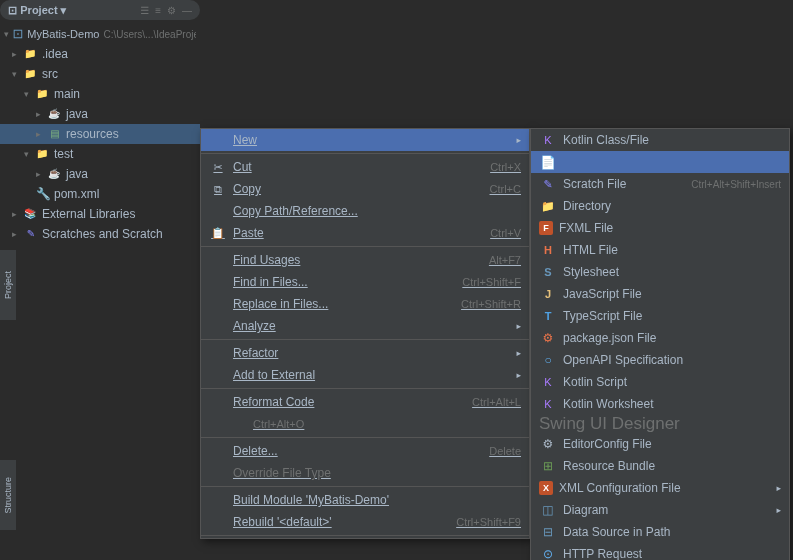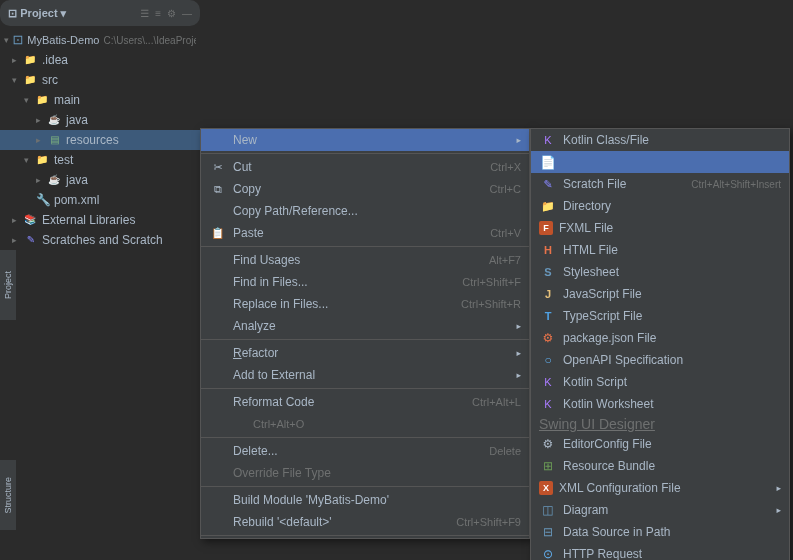--- a/index.html
+++ b/index.html
@@ -21,21 +21,21 @@
       width: 200px;
       height: 560px;
       background: #2b2b2b;
     }
 
     .panel-header {
       display: flex;
       align-items: center;
       background: #3c3f41;
       padding: 4px 8px;
-      height: 26px;
+      height: 20px;
       gap: 6px;
       border-radius: 10px;
     }
 
     .panel-icon {
       font-size: 10px;
       color: #6e7070;
       cursor: pointer;
     }
 
@@ -175,24 +175,23 @@
       cursor: pointer;
       position: relative;
     }
 
     .submenu-item.highlighted-blue {
       background: #4b6eaf;
     }
 
     .submenu-item.section-header {
       color: #6e7070;
-      font-size: 14px;
+      font-size: 17px;
       height: 18px;
       cursor: default;
-      text-decoration: underline;
     }
 
     .submenu-item.has-submenu::after {
       content: '▸';
       position: absolute;
       right: 8px;
       font-size: 9px;
       color: #a9b7c6;
     }
 
@@ -313,21 +312,21 @@
 </div>
 
 <div style="position:absolute;left:0;top:250px;width:16px;height:70px;background:#3c3f41;display:flex;align-items:center;justify-content:center;">
   <span style="font-size:9px;color:#a9b7c6;writing-mode:vertical-rl;transform:rotate(180deg);white-space:nowrap;">Project</span>
 </div>
 
 <div style="position:absolute;left:0;top:460px;width:16px;height:70px;background:#3c3f41;display:flex;align-items:center;justify-content:center;">
   <span style="font-size:9px;color:#a9b7c6;writing-mode:vertical-rl;transform:rotate(180deg);white-space:nowrap;">Structure</span>
 </div>
 
-<div class="context-menu" style="top:128px;left:200px;">
+<div class="context-menu" style="top:128px;left:200px;text-decoration:underline;">
 
   <div class="menu-item highlighted has-submenu">
     <span class="menu-icon"></span>
     <span class="menu-label">New</span>
   </div>
   <div class="menu-item separator"></div>
   <div class="menu-item">
     <span class="menu-icon" style="color:#a9b7c6;">✂</span>
     <span class="menu-label">Cut</span>
     <span class="menu-shortcut">Ctrl+X</span>

